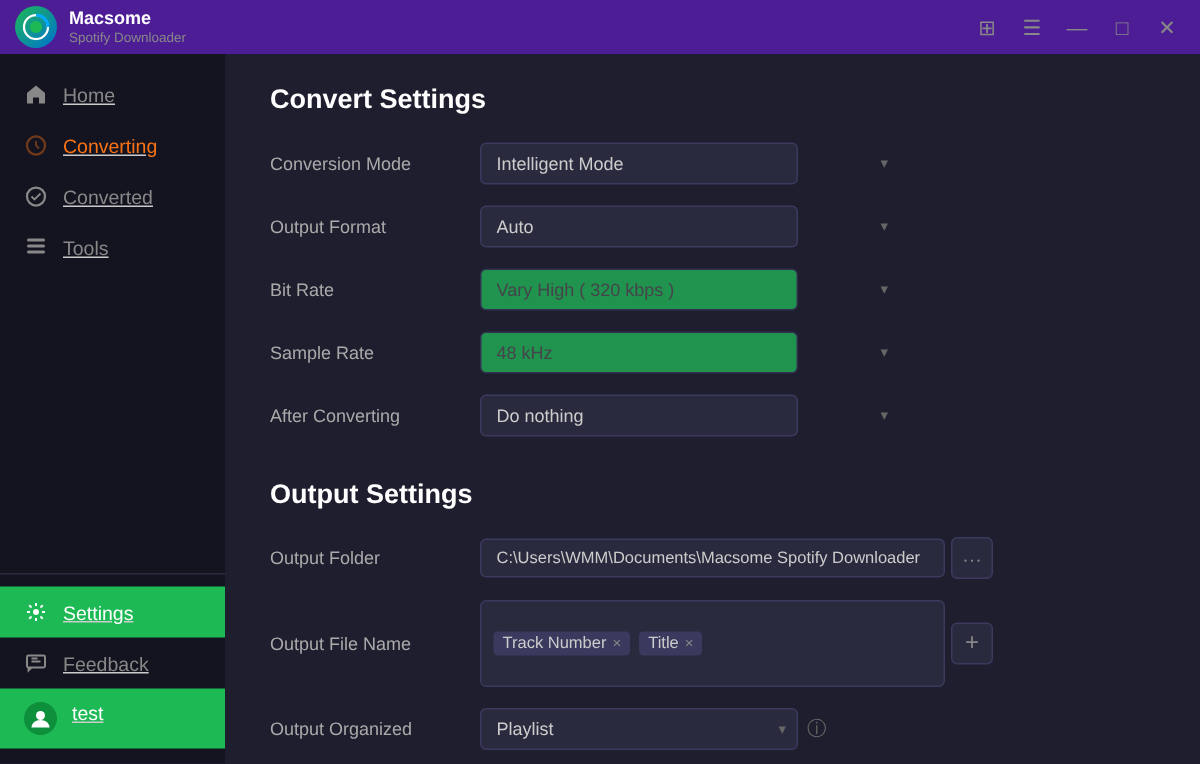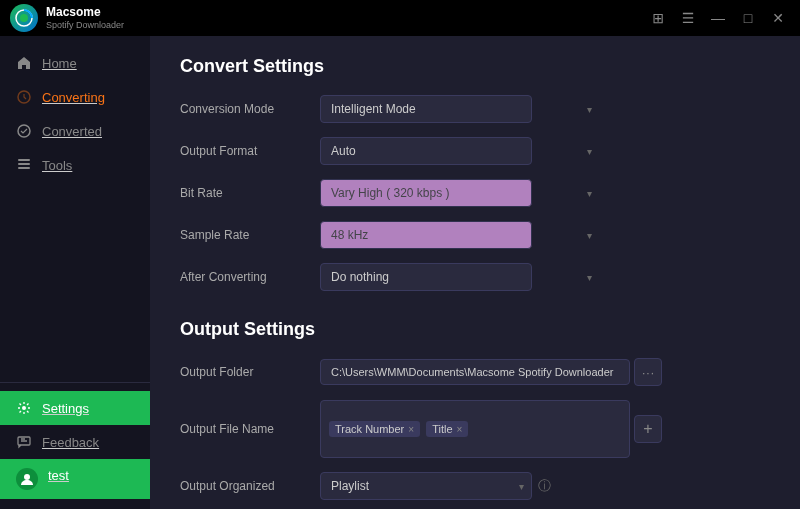--- a/index.html
+++ b/index.html
@@ -10,21 +10,21 @@
       font-family: -apple-system, BlinkMacSystemFont, 'Segoe UI', sans-serif;
       color: #ccc;
       overflow: hidden;
       display: flex;
       flex-direction: column;
     }
 
     
     .title-bar {
       height: 36px;
-      background: #000000;
+      background: #4c1d95;
       display: flex;
       align-items: center;
       justify-content: space-between;
       padding: 0 10px;
       flex-shrink: 0;
     }
     .title-bar-left {
       display: flex;
       align-items: center;
       gap: 8px;
@@ -189,21 +189,21 @@
       font-size: 12px;
       padding: 6px 28px 6px 10px;
       border-radius: 4px;
       width: 212px;
       appearance: none;
       cursor: pointer;
     }
     .select-box:disabled {
       color: #555;
       cursor: default;
-      background: #f0abfc;
+      background: #22c55e;
     }
     .select-arrow {
       position: absolute;
       right: 8px;
       color: #666;
       font-size: 10px;
       pointer-events: none;
     }
 
     

